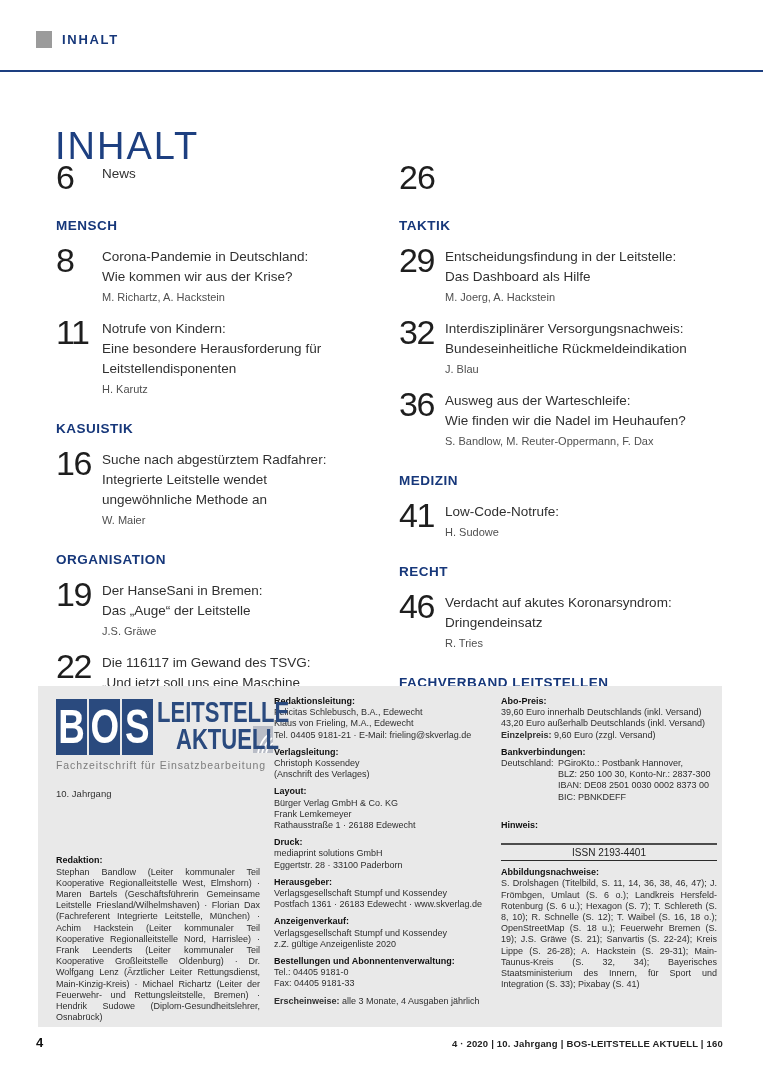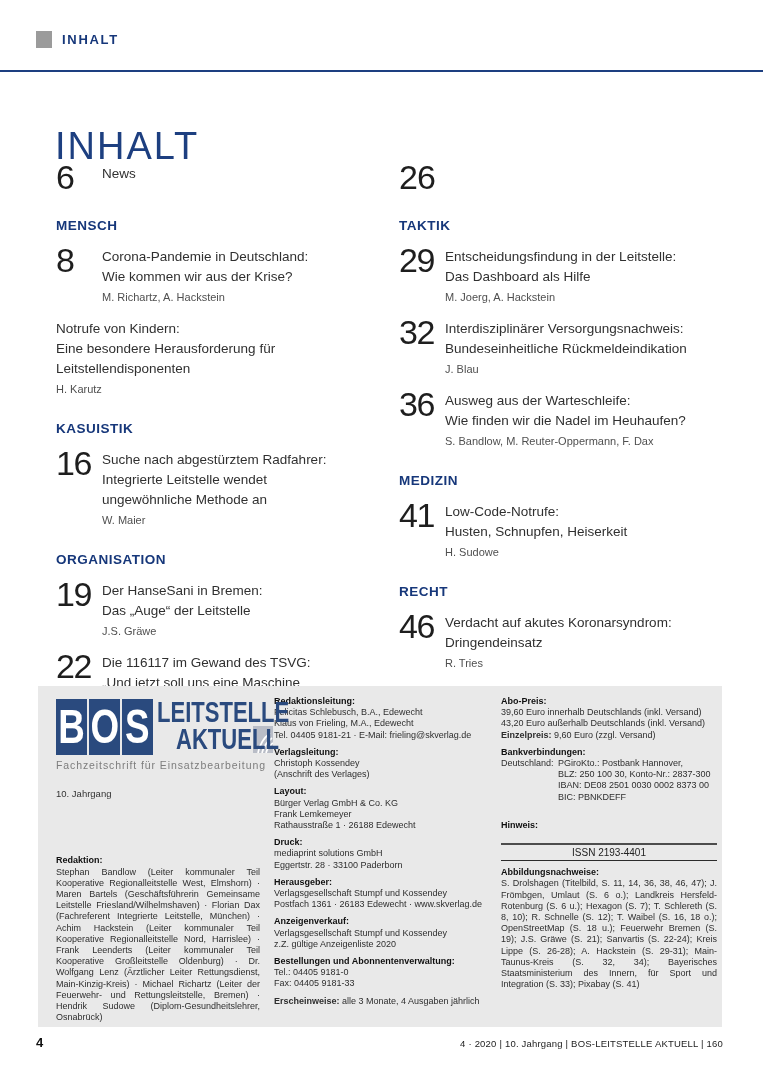--- a/index.html
+++ b/index.html
@@ -72,21 +72,21 @@
   .bank-row{display:flex;}
   .bank-label{width:57px;flex:none;}
   .bank-text{flex:1;}
   
   .issn-box{
     margin:12px 0 6px 0;border-top:2px solid #4d4d4d;border-bottom:1px solid #2b2b2b;
     text-align:center;padding:2px 0 2px 0;font-size:10px;color:#222;
   }
   
   .footer-num{position:absolute;left:36px;top:1035px;font-size:13px;font-weight:bold;color:#111;}
-  .footer-right{position:absolute;right:40px;top:1038px;font-size:9.5px;color:#222;letter-spacing:0.2px;}
+  .footer-right{position:absolute;right:40px;top:1038px;font-size:9.5px;color:#222;letter-spacing:0.2px;font-weight:bold;}
 </style>
 </head>
 <body>
 
 <div class="page">
 
   <div class="eyebrow">
     <div class="eyebrow-square"></div>
     <div class="eyebrow-label">INHALT</div>
   </div>
@@ -105,20 +105,21 @@
         <div class="toc-section">MENSCH</div>
         <div class="toc-entry">
           <div class="toc-num">8</div>
           <div class="toc-body">
             <div class="toc-line">Corona-Pandemie in Deutschland:</div>
             <div class="toc-line">Wie kommen wir aus der Krise?</div>
             <div class="toc-authors">M. Richartz, A. Hackstein</div>
           </div>
         </div>
         <div class="toc-entry">
+          <div class="toc-num">11</div>
           <div class="toc-body">
             <div class="toc-line">Notrufe von Kindern:</div>
             <div class="toc-line">Eine besondere Herausforderung für</div>
             <div class="toc-line">Leitstellendisponenten</div>
             <div class="toc-authors">H. Karutz</div>
           </div>
         </div>
         <div class="toc-section">KASUISTIK</div>
         <div class="toc-entry">
           <div class="toc-num">16</div>
@@ -175,21 +176,20 @@
             <div class="toc-line">Ausweg aus der Warteschleife:</div>
             <div class="toc-line">Wie finden wir die Nadel im Heuhaufen?</div>
             <div class="toc-authors">S. Bandlow, M. Reuter-Oppermann, F. Dax</div>
           </div>
         </div>
         <div class="toc-section">MEDIZIN</div>
         <div class="toc-entry">
           <div class="toc-num">41</div>
           <div class="toc-body">
             <div class="toc-line">Low-Code-Notrufe:</div>
-            <div class="toc-line">Husten, Schnupfen, Heiserkeit</div>
             <div class="toc-authors">H. Sudowe</div>
           </div>
         </div>
         <div class="toc-section">RECHT</div>
         <div class="toc-entry">
           <div class="toc-num">46</div>
           <div class="toc-body">
             <div class="toc-line">Verdacht auf akutes Koronarsyndrom:</div>
             <div class="toc-line">Dringendeinsatz</div>
             <div class="toc-authors">R. Tries</div>

